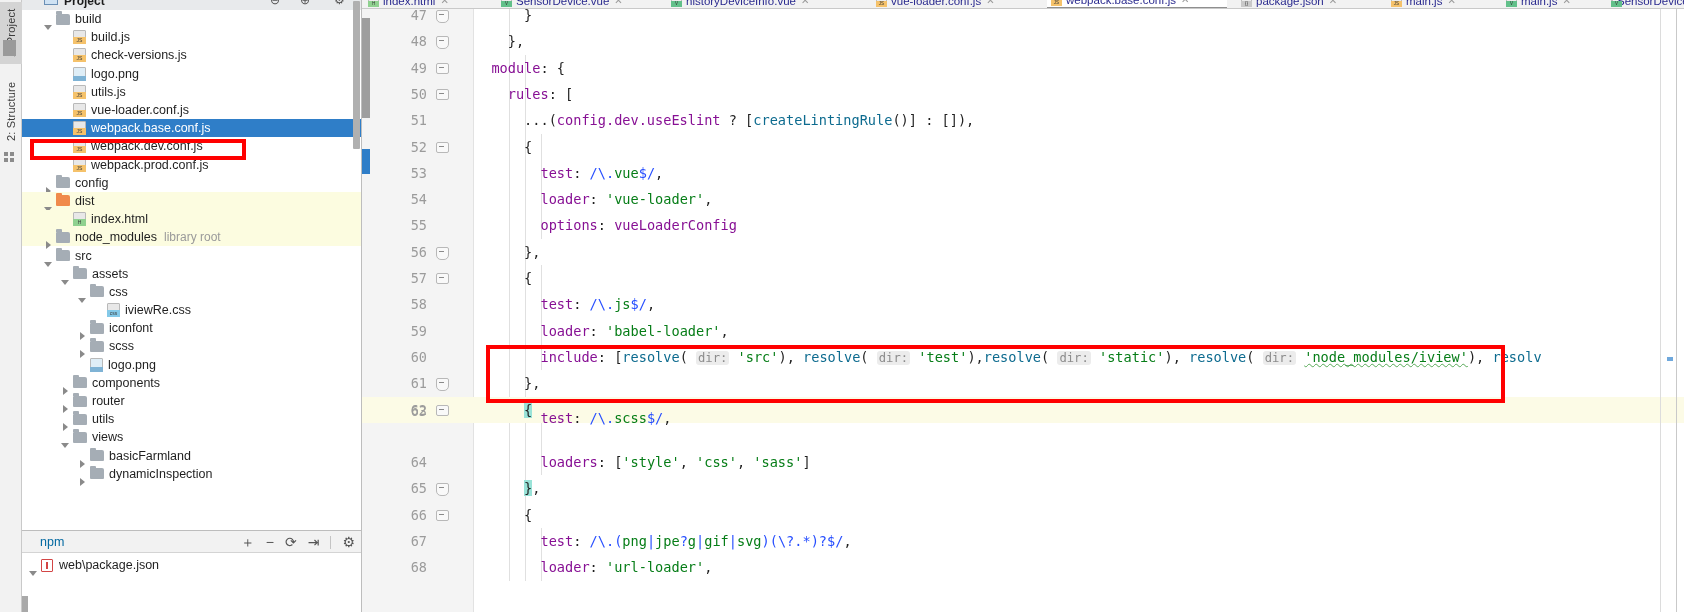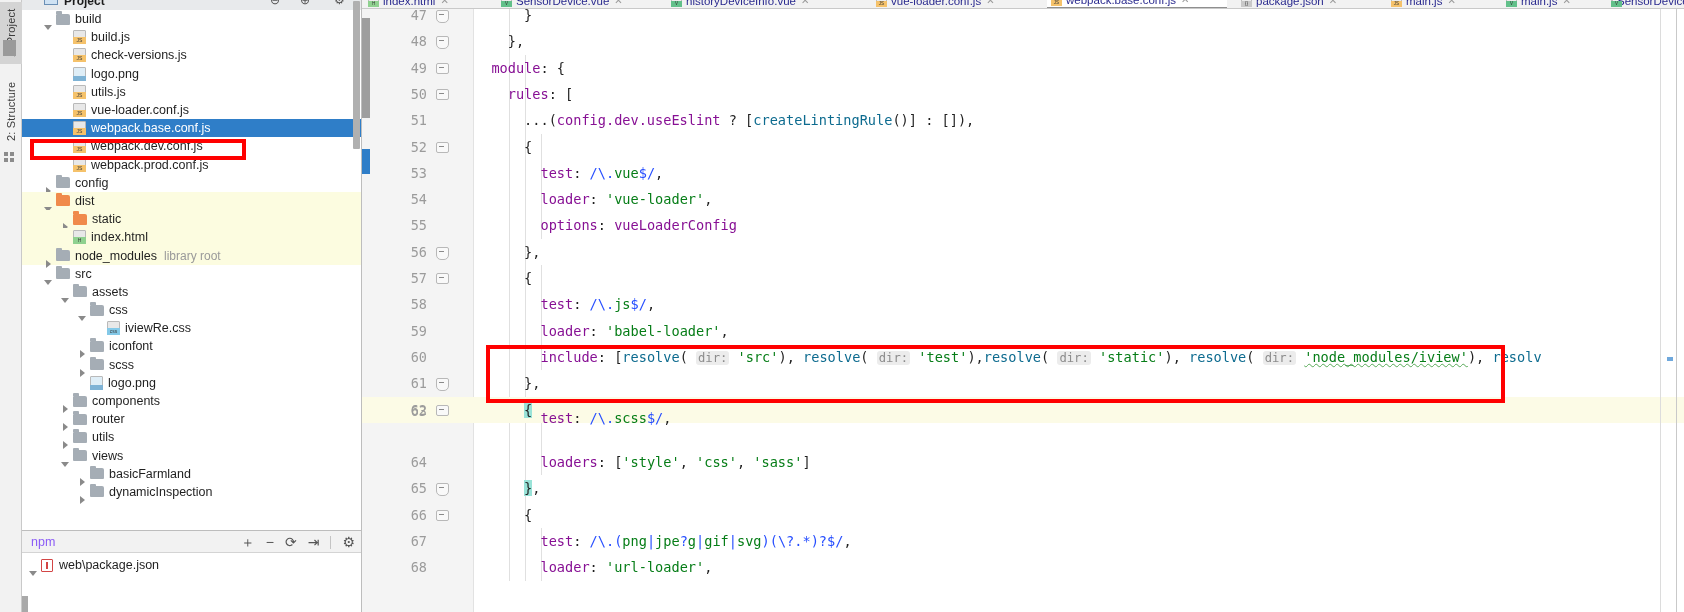--- a/index.html
+++ b/index.html
@@ -189,21 +189,21 @@
     border-top: 1px solid #bdbdbd;
     border-right: 1px solid #bdbdbd;
   }
   .npm-head {
     position: relative;
     height: 22px;
     background: #f2f2f2;
     border-bottom: 1px solid #d4d4d4;
     display: flex; align-items: center;
   }
-  .npm-title { margin-left: 9px; font-size: 12.5px; color: #8b5cf6; }
+  .npm-title { margin-left: 18px; font-size: 12.5px; color: #0369a1; }
   .npm-tools {
     position: absolute; right: 6px; top: 0;
     height: 22px; display: flex; align-items: center; gap: 11px;
   }
   .npm-ico {
     font-size: 14px; color: #555; line-height: 1;
     display: inline-block;
     cursor: default;
   }
   .npm-sep {
@@ -459,25 +459,20 @@
         </div>
         <div class="trow" style="padding-left: 21px;">
           <span class="twist closed"></span>
           <span class="folder"></span>
           <span class="tlabel">config</span>
         </div>
         <div class="trow hl" style="padding-left: 21px;">
           <span class="twist open"></span>
           <span class="folder orange"></span>
           <span class="tlabel">dist</span>
-        </div>
-        <div class="trow hl" style="padding-left: 38px;">
-          <span class="twist closed"></span>
-          <span class="folder orange"></span>
-          <span class="tlabel">static</span>
         </div>
         <div class="trow hl" style="padding-left: 38px;">
           <span class="twist "></span>
           <span class="fileicon html" data-ext="H"></span>
           <span class="tlabel">index.html</span>
         </div>
         <div class="trow hl" style="padding-left: 21px;">
           <span class="twist closed"></span>
           <span class="folder"></span>
           <span class="tlabel">node_modules</span>

